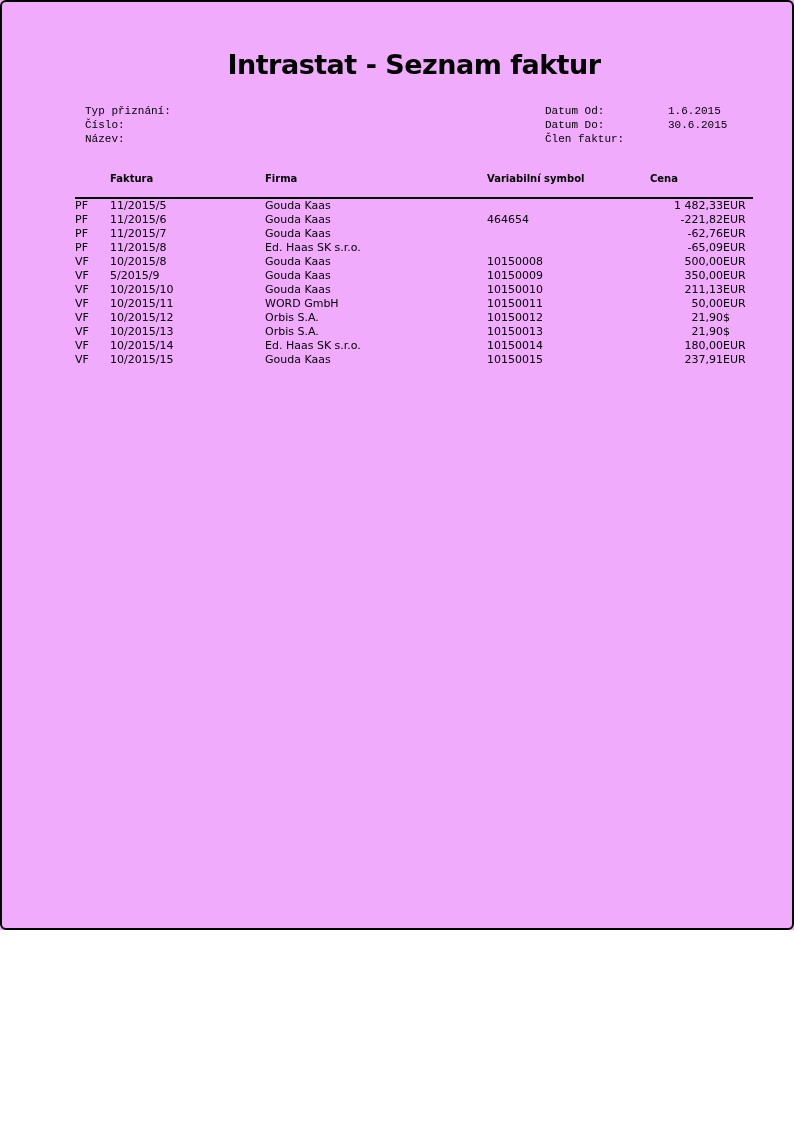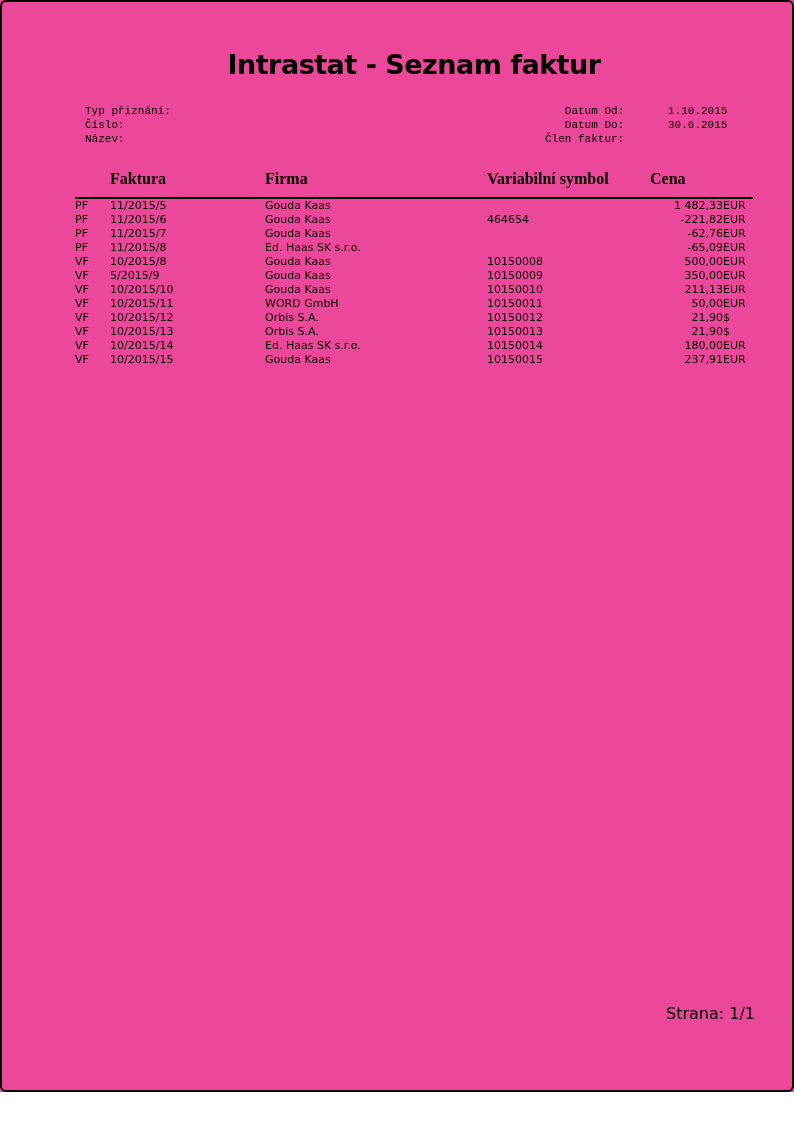--- a/index.html
+++ b/index.html
@@ -1,21 +1,21 @@
 <!DOCTYPE html>
 <html><head>
 <meta charset="utf-8">
 <style>
   * { margin: 0; padding: 0; box-sizing: border-box; }
   html, body { background: #ffffff; }
   .page {
     position: relative;
     width: 794px;
-    height: 1092px;
-    background: #ec4899;
+    height: 930px;
+    background: #f0abfc;
     color: #000000;
     font-family: "DejaVu Sans", "Liberation Sans", sans-serif;
     overflow: hidden;
   }
   .page-border {
     position: absolute;
     inset: 0;
     border: 2px solid #000000;
     border-radius: 6px;
     pointer-events: none;
@@ -33,48 +33,47 @@
   }
   .meta-col {
     position: absolute;
     top: 104px;
     font-size: 11px;
     line-height: 14px;
   }
   .meta-col .meta-line { height: 14px; white-space: pre; font-family: Liberation Mono, monospace; }
   #meta-left-labels  { left: 85px; }
   #meta-left-values  { left: 185px; }
-  #meta-right-labels { left: 545px; text-align: right; }
+  #meta-right-labels { left: 545px; }
   #meta-right-values { left: 668px; }
 
   table.invoices {
     position: absolute;
     top: 172px;
     left: 75px;
     width: 678px;
     border-collapse: collapse;
     table-layout: fixed;
     font-size: 11px;
   }
   table.invoices th, table.invoices td {
     padding: 0;
     line-height: 14px;
     white-space: nowrap;
     overflow: visible;
     font-weight: normal;
   }
   table.invoices thead th {
-    font-size: 16px;
+    font-size: 10px;
     font-weight: bold;
     text-align: left;
     vertical-align: bottom;
     height: 24px;
     padding-bottom: 11px;
     border-bottom: 2px solid #000000;
-    font-family: Liberation Serif, serif;
   }
   table.invoices thead th.cena-h {
     text-align: left;
     padding-left: 60px;
   }
   td.c-type { padding-left: 11px; }
   td.c-amount { text-align: right; }
   td.c-currency { padding-left: 4px; margin-top: 40px; }
 
   .page-footer {
@@ -98,21 +97,21 @@
     <div class="meta-line">Typ přiznání:</div>
     <div class="meta-line">Číslo:</div>
     <div class="meta-line">Název:</div>
   </div>
   <div class="meta-col" id="meta-right-labels">
     <div class="meta-line">Datum Od:</div>
     <div class="meta-line">Datum Do:</div>
     <div class="meta-line">Člen faktur:</div>
   </div>
   <div class="meta-col" id="meta-right-values">
-    <div class="meta-line">1.10.2015</div>
+    <div class="meta-line">1.6.2015</div>
     <div class="meta-line">30.6.2015</div>
     <div class="meta-line"></div>
   </div>
 
   <table class="invoices">
     <colgroup>
       <col style="width:35px">
         <col style="width:155px">
         <col style="width:222px">
       <col style="width:103px">

